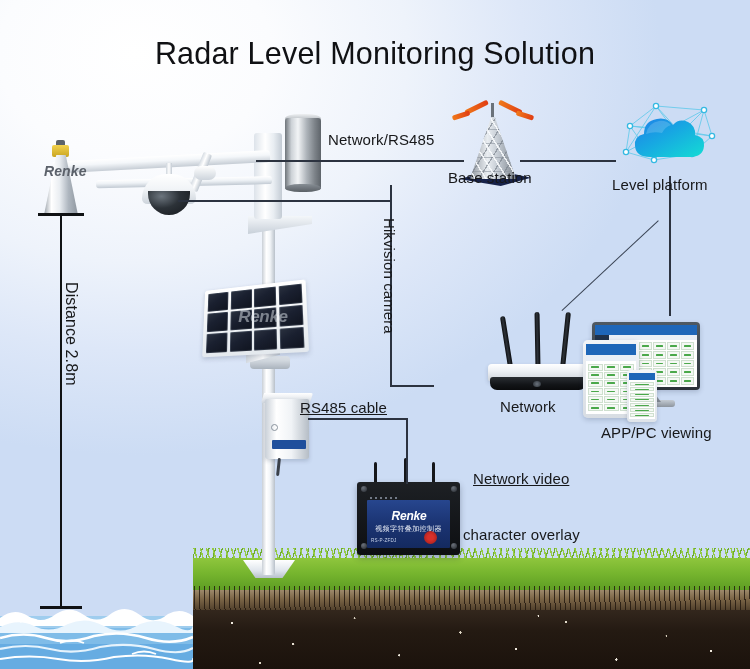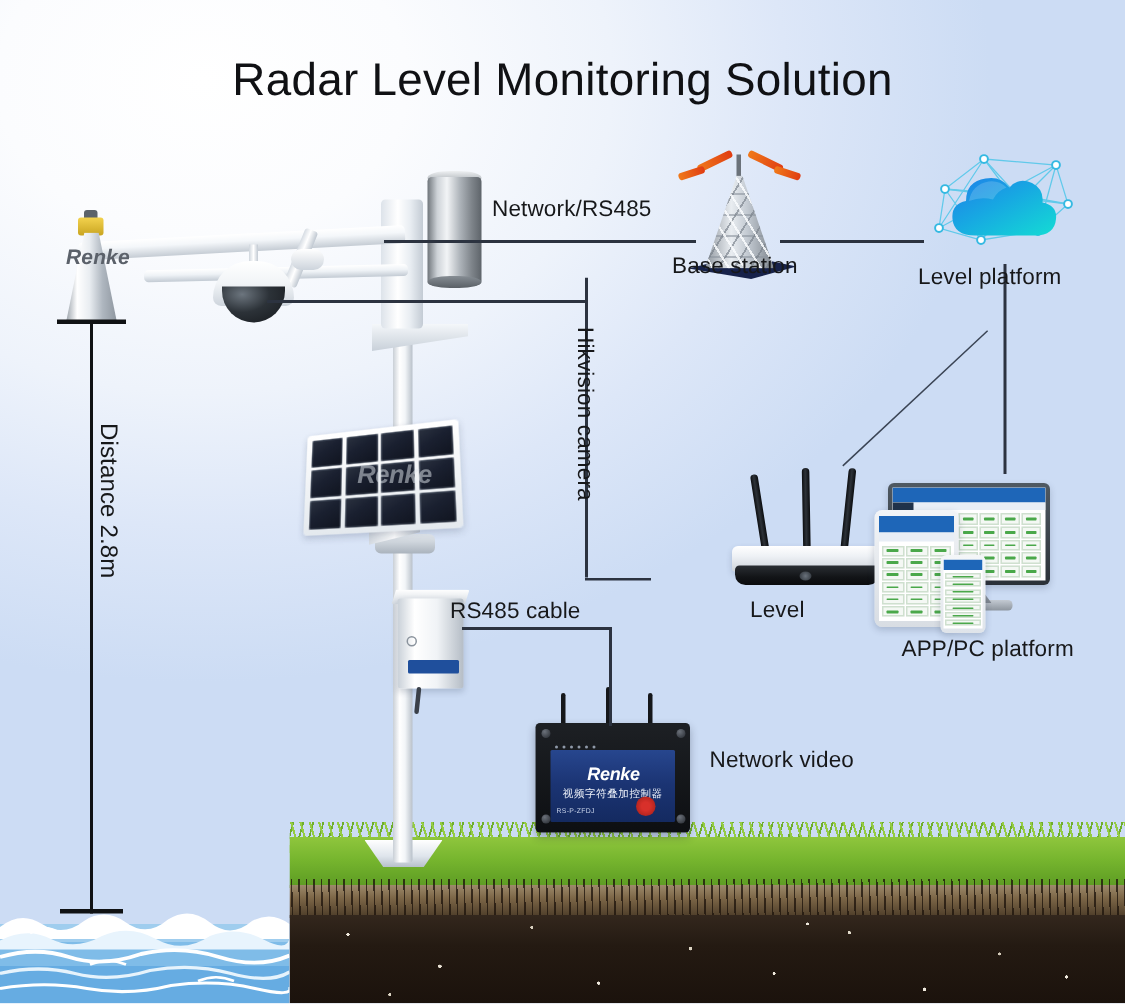--- a/index.html
+++ b/index.html
@@ -552,18 +552,19 @@
 
   <div id="distTop"></div>
   <div id="distLine"></div>
   <div id="distBot"></div>
 
   <div class="lbl" style="left:328px;top:131px;">Network/RS485</div>
   <div class="lbl" style="left:448px;top:169px;">Base station</div>
   <div class="lbl" style="left:612px;top:176px;">Level platform</div>
   <div class="lbl vert" style="left:398px;top:218px;transform:rotate(90deg);">Hikvision camera</div>
   <div class="lbl vert" style="left:80px;top:282px;transform:rotate(90deg);font-size:16px;">Distance 2.8m</div>
-  <div class="lbl" style="left:300px;top:399px;">RS485 cable</div>
-  <div class="lbl" style="left:500px;top:398px;">Level</div>
-  <div class="lbl" style="left:601px;top:424px;">APP/PC platform</div>
-  <div class="lbl" style="left:473px;top:498px;">Network video</div>
+  <div class="lbl" style="left:300px;top:399px;text-decoration:underline;">RS485 cable</div>
+  <div class="lbl" style="left:500px;top:398px;">Network</div>
+  <div class="lbl" style="left:601px;top:424px;">APP/PC viewing</div>
+  <div class="lbl" style="left:473px;top:470px;text-decoration:underline;">Network video</div>
+  <div class="lbl" style="left:463px;top:526px;">character overlay</div>
 
 </div>
 
 </body></html>

